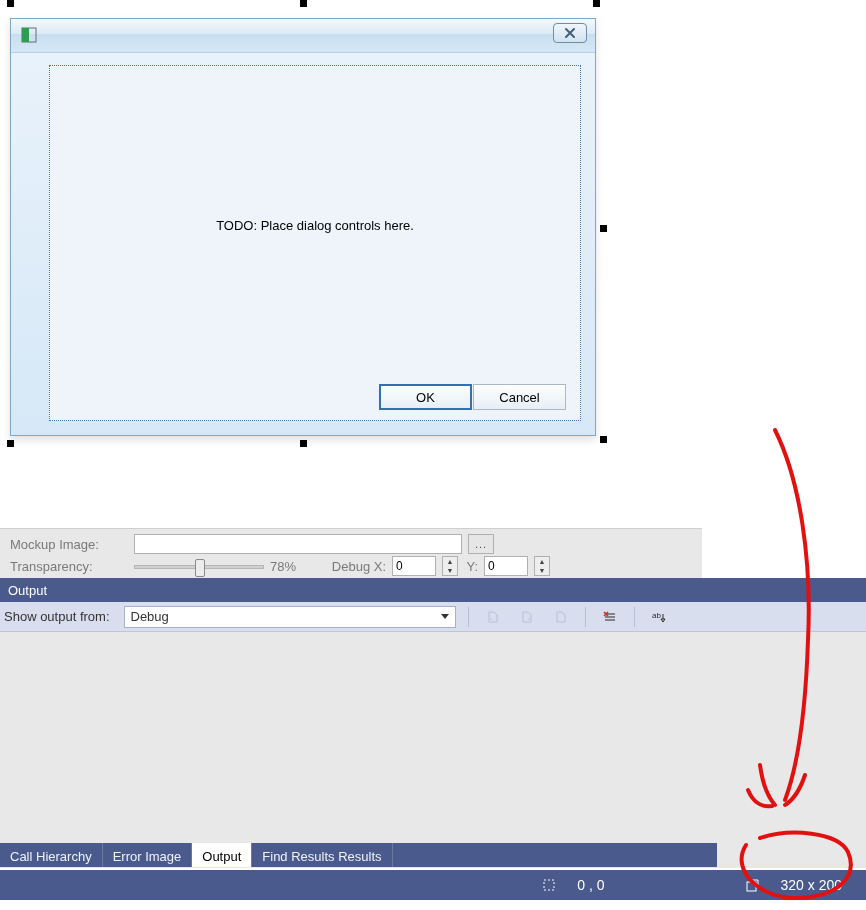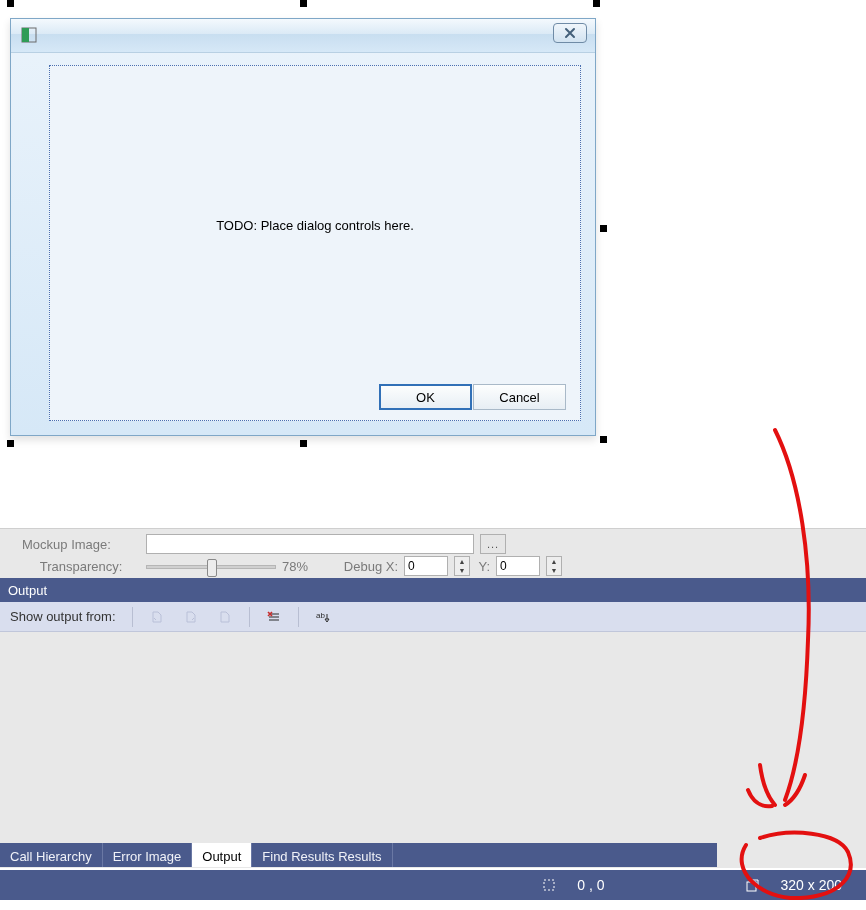--- a/index.html
+++ b/index.html
@@ -81,42 +81,42 @@
     display: flex; align-items: center; justify-content: center;
     cursor: pointer;
   }
   .dlg-btn.ok { right: 108px; border: 1px solid #3170b7; box-shadow: 0 0 0 1px #3170b7 inset; }
   .dlg-btn.cancel { right: 14px; }
 
   
   .props-strip {
     position: absolute;
     left: 0; top: 528px;
-    width: 866px; height: 50px;
+    width: 702px; height: 50px;
     background: #e8e8e8;
     border-top: 1px solid #cfcfcf;
-    padding: 4px 22px;
+    padding: 4px 10px;
     color: #7a7a7a;
     font-size: 13px;
   }
   .props-row { display: flex; align-items: center; height: 22px; gap: 6px; }
   .mockup-path {
     width: 328px; height: 20px;
     background: #fff;
     border: 1px solid #b0b0b0;
   }
   .browse-btn {
     width: 26px; height: 20px;
     background: #e6e6e6;
     border: 1px solid #b0b0b0;
     display: flex; align-items: center; justify-content: center;
     color: #555; font-size: 11px; letter-spacing: 1px;
     cursor: pointer;
   }
-  .transparency-label { width: 118px; text-align: center; }
+  .transparency-label { width: 118px; }
   .slider-track {
     position: relative;
     width: 130px; height: 4px;
     background: #d0d0d0;
     border: 1px solid #b6b6b6;
     margin-top: 2px;
   }
   .slider-thumb {
     position: absolute;
     top: -7px;
@@ -156,21 +156,21 @@
     color: #fff;
     display: flex; align-items: center;
     padding: 0 8px;
     font-size: 13px;
   }
   .output-toolbar {
     height: 30px;
     background: #d9deee;
     border-bottom: 1px solid #c0c6da;
     display: flex; align-items: center;
-    padding: 0 10px;
+    padding: 0 4px;
     gap: 10px;
     color: #333;
   }
   .tb-label { margin-right: 4px; }
   .output-combo {
     width: 332px; height: 22px;
     background: #fff;
     border: 1px solid #a8b0c4;
     display: flex; align-items: center; justify-content: space-between;
     padding: 0 6px;
@@ -309,20 +309,24 @@
   </div>
 </div>
 
 <div class="output-panel">
   <div class="output-header">
     <span>Output</span>
   </div>
 
   <div class="output-toolbar">
     <span class="tb-label">Show output from:</span>
+    <div class="output-combo">
+      <span>Debug</span>
+      <span class="combo-arrow"></span>
+    </div>
     <div class="tb-sep"></div>
 
     <div class="tb-btn disabled">
       <svg viewBox="0 0 16 16" width="16" height="16">
         <path d="M4 3h5l3 3v7H4z" fill="none" stroke="#8a92b6"></path>
           <path d="M7 11l-2-2" stroke="#8a92b6" fill="none"></path>
       </svg>
     </div>
     <div class="tb-btn disabled">
       <svg viewBox="0 0 16 16" width="16" height="16">

